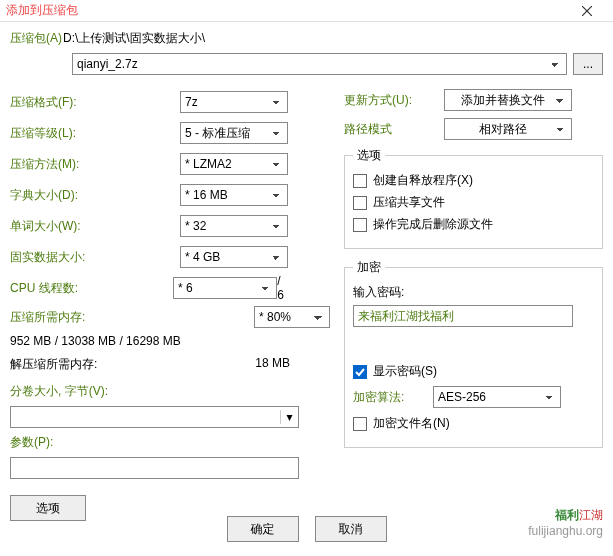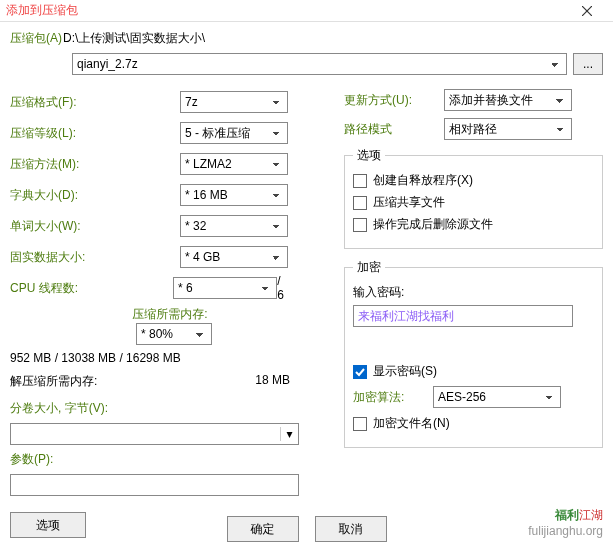--- a/index.html
+++ b/index.html
@@ -19,39 +19,39 @@
 select { padding-right: 14px; }
 .archive-name { flex: 1; margin-right: 6px; }
 .browse-btn { width: 30px; height: 22px; border: 1px solid #888; background: #eee; cursor: pointer; text-align: center; line-height: 19px;}
 .columns { display: flex; margin-top: 14px; }
 .col-left { width: 320px; }
 .col-right { flex: 1; padding-left: 14px; }
 .field-row { display: flex; align-items: center; height: 26px; margin-bottom: 5px; }
 .field-row .lbl { width: 170px; }
 .field-row select { width: 108px; }
 .mem { font-size: 12px; color: #000; margin-bottom: 8px;}
-.mem-title { margin-top: 4px; flex-direction: column;}
+.mem-title { margin-top: 4px;}
 .decomp-row { display:flex; justify-content: space-between; margin-bottom: 10px; width: 241px;}
 .decomp-row .val { display:inline-block; }
 .vol-row .lbl { width: 130px;}
 .vol-select { width: 289px; height: 22px; border: 1px solid #888; display:flex; align-items:center;}
 .vol-select .vin { flex:1; border:none; height:20px; outline:none;}
 .vol-select .dd { width:18px; text-align:center; cursor:pointer; border-left:1px solid #ccc;}
 .param-row input { width: 289px;}
 .opt-btn { width: 76px; height: 26px; background: #eee; border: 1px solid #888; cursor: pointer; margin-top: 10px;}
 .right-top { display: flex; align-items: center; margin-bottom: 7px;}
 .right-top .lbl { width: 100px; }
-.right-top select { width: 128px; }
+.right-top select { width: 128px; text-align: center; }
 fieldset { border: 1px solid #ccc; padding: 8px 8px 10px 8px; margin-bottom: 10px; }
 legend { padding: 0 4px; font-size: 12px;}
 .chk-row { display: flex; align-items: center; margin-bottom: 5px;}
 .chk-row.checked .box { background: #0066cc; border-color:#0066cc; }
 .box { width: 14px; height: 14px; border: 1px solid #666; margin-right: 6px; display:inline-flex; align-items:center; justify-content:center; background:#fff;}
 .box svg { width:10px; height:10px;}
-.pw-input { width: 220px; height: 22px; border: none; border-bottom: 2px solid #0066cc; padding: 0 2px; color: #8b5cf6; font-size: 12px;}
+.pw-input { width: 220px; height: 22px; border: none; border-bottom: 2px solid #0066cc; padding: 0 2px; color: #4d7c0f; font-size: 12px;}
 .enc-field { display: flex; align-items: center; margin: 6px 0 7px 0;}
 .enc-field .lbl { width: 80px;}
 .enc-field select { width: 128px;}
 .buttons { display: flex; justify-content: center; gap: 16px; padding: 8px 0; border-top: 0px; margin-top: 0; position: absolute; bottom: 6px; left: 0; right: 0;}
 .btn { min-width: 72px; height: 26px; background: #eee; border: 1px solid #888; cursor: pointer;}
 .percent-sel { width: 76px !important; margin-left: 8px;}
 .watermark { position: absolute; right: 10px; bottom: 18px; font-size: 11px; color: #999; text-align: right;}
 .watermark .logo { font-weight: bold; color: #3a8a3a;}
 .watermark .red { color: #cc2a2a;}
 select { appearance: none; background-image: linear-gradient(45deg, transparent 50%, #444 50%), linear-gradient(135deg, #444 50%, transparent 50%); background-position: calc(100% - 11px) 9px, calc(100% - 7px) 9px; background-size: 4px 4px, 4px 4px; background-repeat: no-repeat;}

